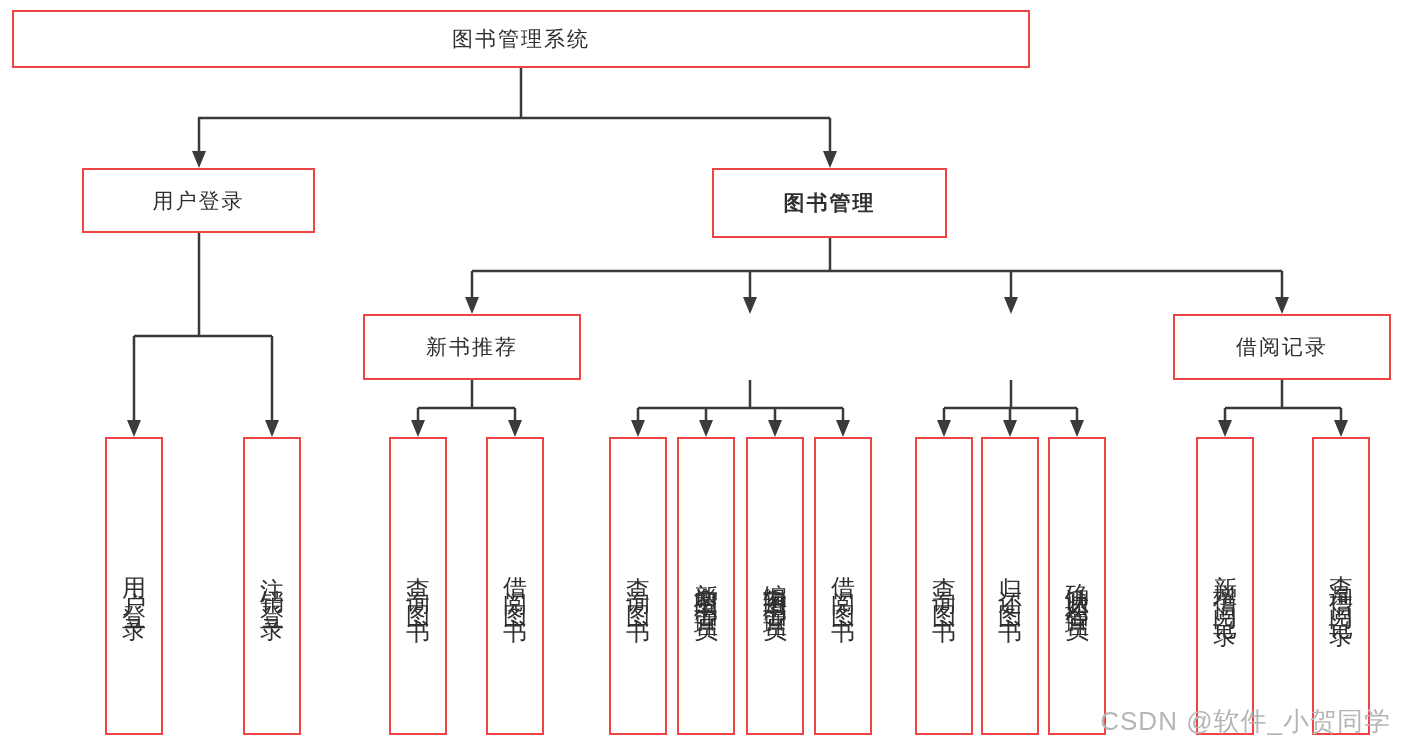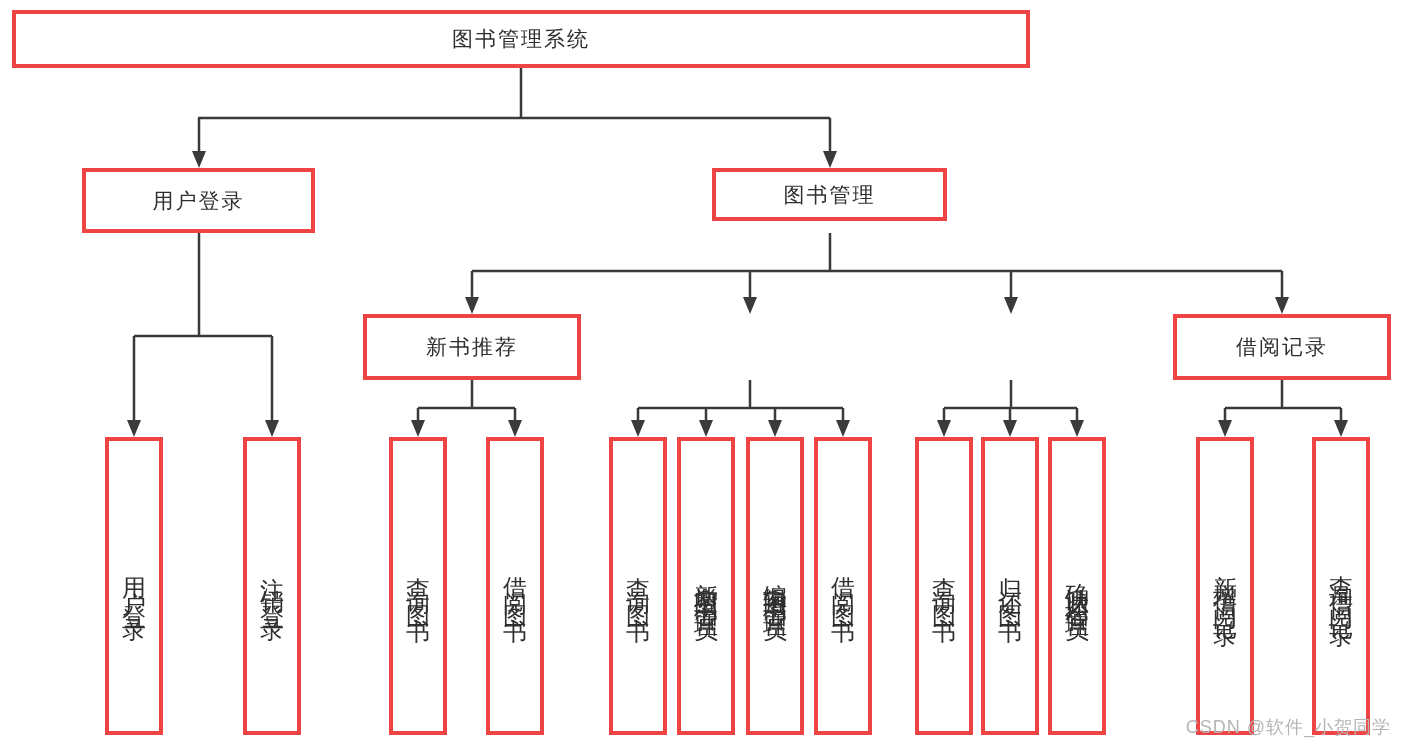--- a/index.html
+++ b/index.html
@@ -18,33 +18,33 @@
   svg.wires {
     position: absolute;
     left: 0;
     top: 0;
     width: 1405px;
     height: 747px;
   }
   .node {
     position: absolute;
     box-sizing: border-box;
-    border: 4px solid #ef4444;
+    border: 2px solid #ef4444;
     background: #ffffff;
     color: #2f2f2f;
     display: flex;
     align-items: center;
     justify-content: center;
     font-size: 21px;
     letter-spacing: 2px;
     text-align: center;
   }
   .n-root { left: 12px;  top: 10px;  width: 1018px; height: 58px; }
   .n-l2a  { left: 82px;  top: 168px; width: 233px;  height: 65px; }
-  .n-l2b  { left: 712px; top: 168px; width: 235px;  height: 53px; }
+  .n-l2b  { left: 712px; top: 168px; width: 235px;  height: 70px; font-weight: bold; }
   .n-l3a  { left: 363px; top: 314px; width: 218px;  height: 66px; text-align: center; }
   .n-l3b  { left: 640px; top: 314px; width: 220px;  height: 66px; }
   .n-l3c  { left: 902px; top: 314px; width: 218px;  height: 66px; }
   .n-l3d  { left: 1173px;top: 314px; width: 218px;  height: 66px; }
   .leaf {
     top: 437px;
     width: 58px;
     height: 298px;
     writing-mode: vertical-rl;
     text-orientation: mixed;
@@ -64,21 +64,21 @@
   .n-f8  { left: 814px; }
   .n-f9  { left: 915px; }
   .n-f10 { left: 981px; }
   .n-f11 { left: 1048px; }
   .n-f12 { left: 1196px; }
   .n-f13 { left: 1312px; }
   .watermark {
     position: absolute;
     right: 14px;
     bottom: 8px;
-    font-size: 18px;
+    font-size: 26px;
     color: #b5b5b5;
     letter-spacing: 1px;
     white-space: nowrap;
   }
 </style>
 </head>
 <body>
 
 <div class="stage">
 

